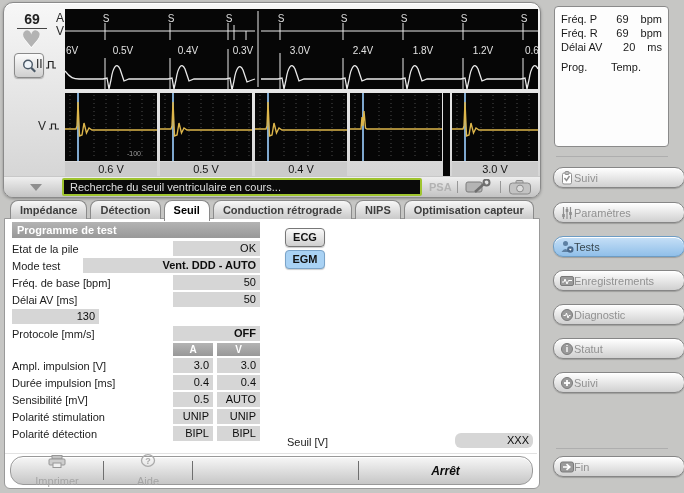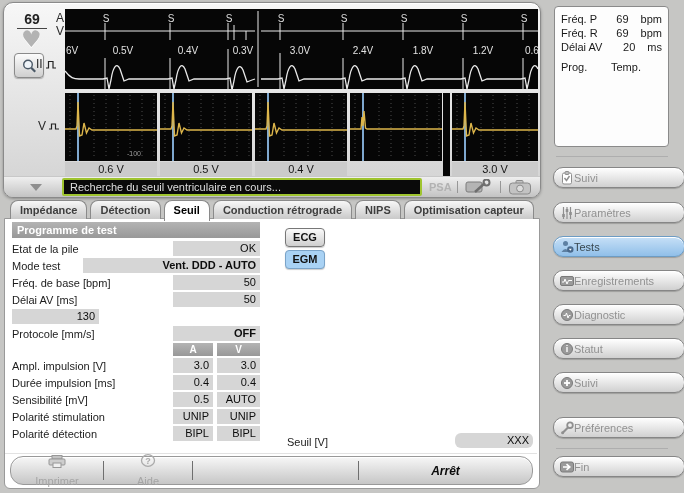--- a/index.html
+++ b/index.html
@@ -465,28 +465,20 @@
 
   <div class="ab sb-btn" style="top:372px;">
     <svg width="14" height="14" viewBox="0 0 14 14">
       <circle cx="7" cy="7" r="5.5" fill="#9a9a9a" stroke="#7a7a7a"></circle>
       <line x1="7" y1="4" x2="7" y2="10" stroke="#fff" stroke-width="1.8"></line>
       <line x1="4" y1="7" x2="10" y2="7" stroke="#fff" stroke-width="1.8"></line>
     </svg>
     <span>Suivi</span>
   </div>
 
-  <div class="ab sb-btn" style="top:417px;">
-    <svg width="14" height="14" viewBox="0 0 14 14">
-      <line x1="3" y1="11.5" x2="8.5" y2="6" stroke="#8f8f8f" stroke-width="2.2"></line>
-      <circle cx="10" cy="4.2" r="2.8" fill="none" stroke="#8f8f8f" stroke-width="1.8"></circle>
-      <circle cx="2.6" cy="11.8" r="1.5" fill="#8f8f8f"></circle>
-    </svg>
-    <span>Préférences</span>
-  </div>
 
   <div class="ab hline" style="left:556px;top:448px;width:112px;"></div>
 
   <div class="ab sb-btn" style="top:456px;">
     <svg width="14" height="14" viewBox="0 0 14 14">
       <rect x="0.5" y="2" width="13" height="10" rx="2" fill="#9a9a9a" stroke="#7a7a7a"></rect>
       <path d="M3,7 H9 M6.5,4.2 L9.8,7 L6.5,9.8" stroke="#fff" stroke-width="1.6" fill="none"></path>
     </svg>
     <span>Fin</span>
   </div>

